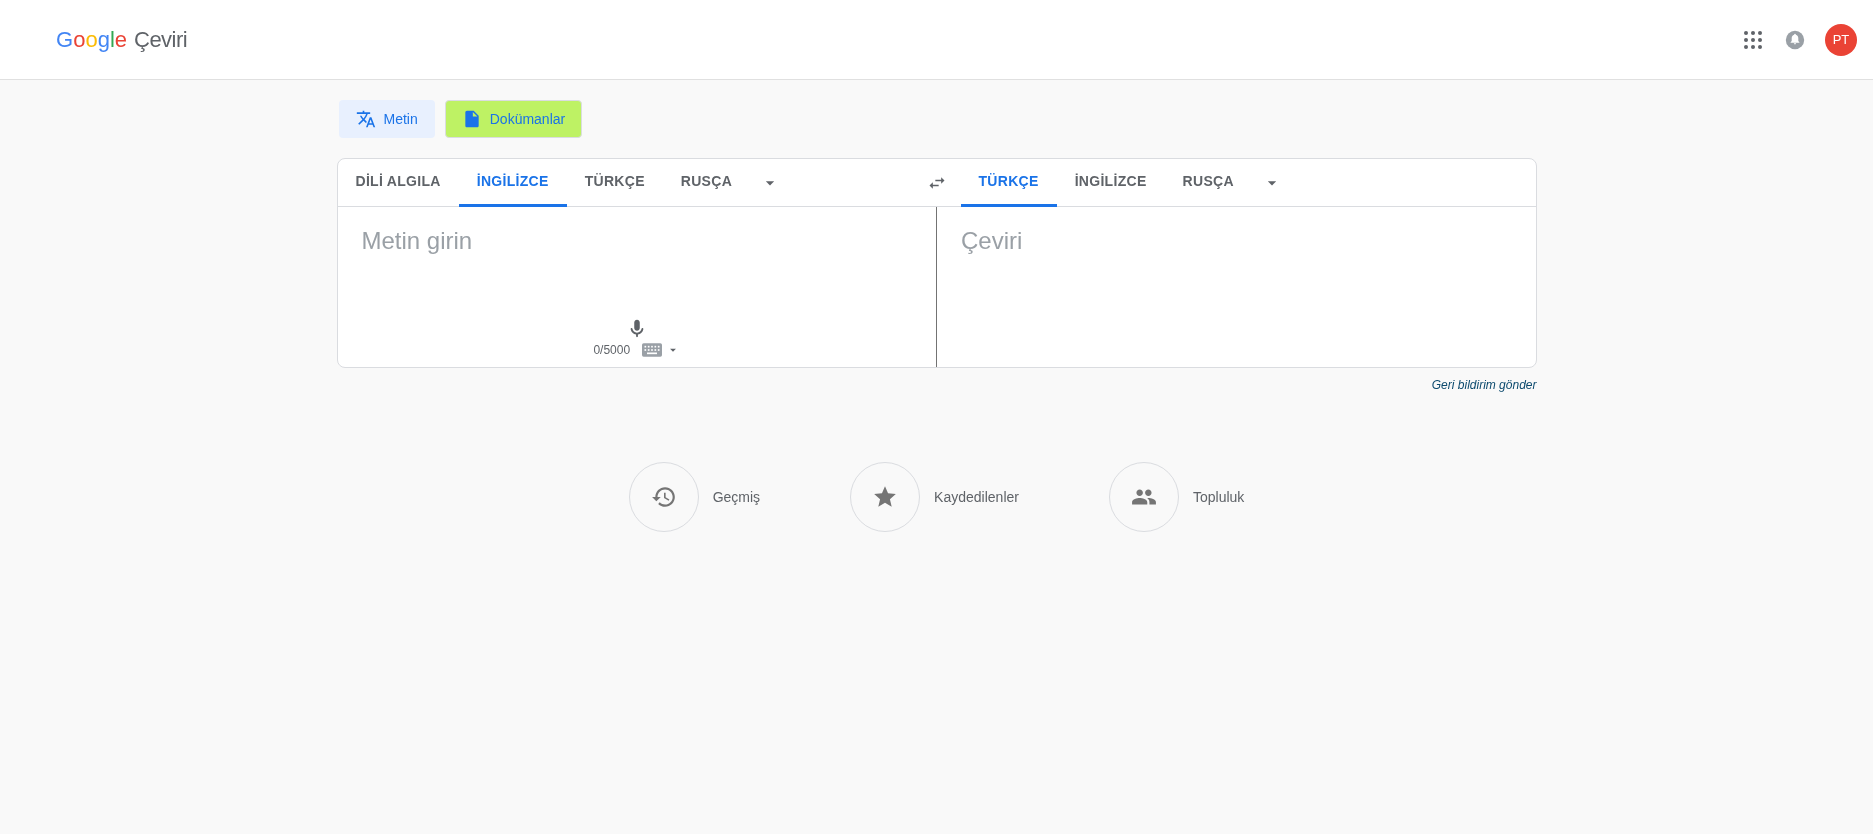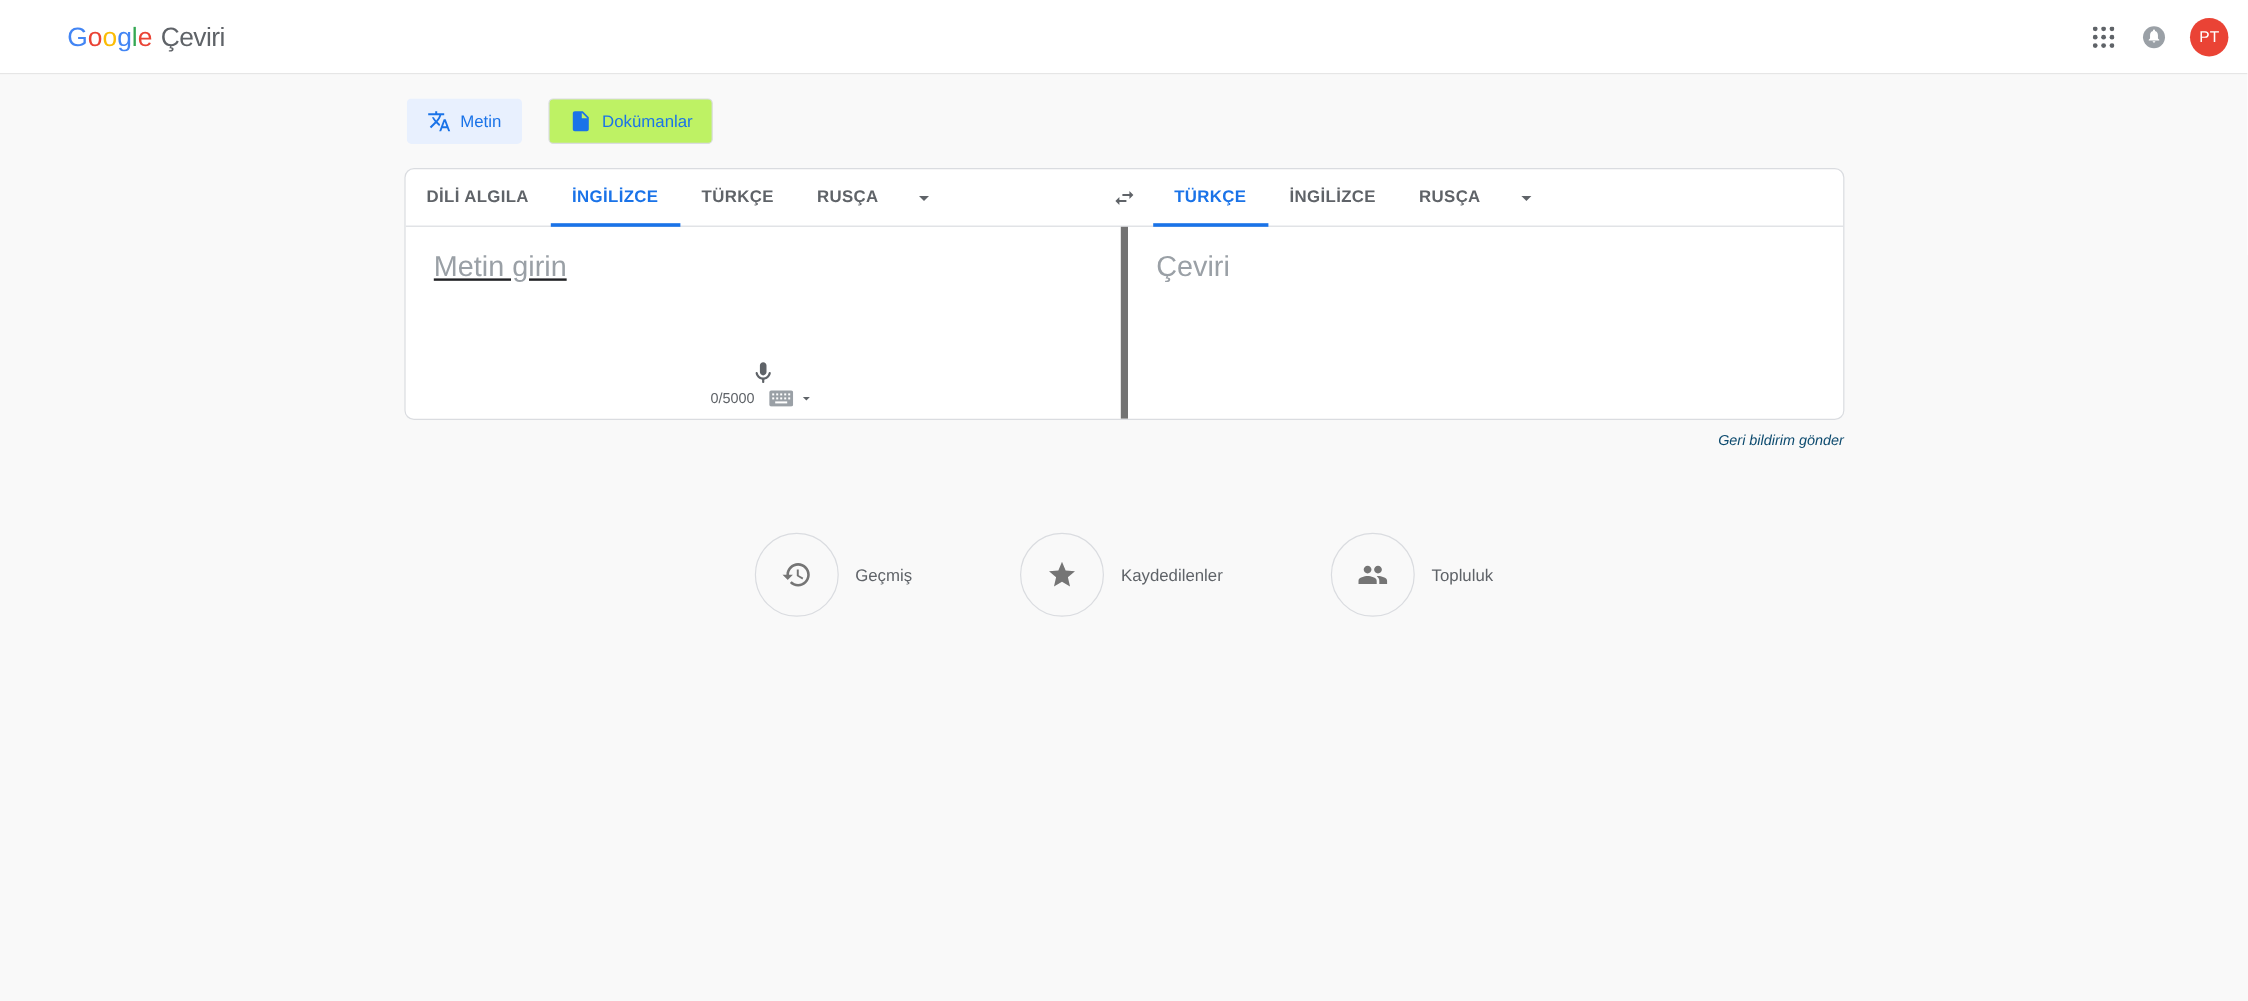--- a/index.html
+++ b/index.html
@@ -3,39 +3,39 @@
 <meta charset="utf-8">
 <style>
   * { box-sizing: border-box; margin: 0; padding: 0; }
   body { font-family: Arial, sans-serif; font-size: 14px; color: #202124; }
   
   
   .header {
     display: flex;
     align-items: center;
     justify-content: space-between;
-    height: 62px;
+    height: 80px;
     padding: 0 16px;
     border-bottom: 1px solid #e0e0e0;
     background: #fff;
   }
   .header-left { display: flex; align-items: center; gap: 16px; }
   .menu-btn { width: 24px; height: 24px; display: flex; align-items: center; justify-content: center; cursor: pointer; padding: 12px; border-radius: 50%; }
   .logo-wrap { display: flex; align-items: center; gap: 4px; }
   .logo-text { font-size: 22px; font-weight: 400; color: #5f6368; letter-spacing: -0.5px; }
   .header-right { display: flex; align-items: center; gap: 18px; }
   .icon-btn { width: 24px; height: 24px; display: flex; align-items: center; justify-content: center; cursor: pointer; }
   .avatar { width: 32px; height: 32px; border-radius: 50%; background: #ea4335; color: #ffffff; display: flex; align-items: center; justify-content: center; font-size: 13px; font-weight: 500; cursor: pointer; }
   
   
   .main { background: #f9f9f9; min-height: calc(100vh - 62px); padding-top: 20px; }
   .content { max-width: 1220px; margin: 0 auto; padding: 0 10px; }
   
   
-  .mode-tabs { display: flex; gap: 22px; margin-bottom: 20px; padding-left: 2px; }
+  .mode-tabs { display: flex; gap: 10px; margin-bottom: 20px; padding-left: 2px; }
   .mode-tab {
     display: flex; align-items: center; gap: 8px;
     padding: 8px 16px; border-radius: 4px; cursor: pointer;
     border: 1px solid #dadce0; background: #bef264; color: #1a73e8;
     font-size: 14px; font-weight: 500;
   }
   .mode-tab.active { background: #e8f0fe; border-color: transparent; }
   .mode-tab svg { width: 20px; height: 20px; }
   
   
@@ -49,21 +49,21 @@
     color: #5f6368; font-size: 14px; font-weight: 700; text-transform: uppercase;
     border-bottom: 3px solid transparent; letter-spacing: 0.3px;
   }
   .lang-item.active { color: #1a73e8; border-bottom-color: #1a73e8; }
   .lang-more { width: 40px; display: flex; justify-content: center; align-items: center; cursor: pointer; color: #5f6368; }
   .swap-btn { width: 48px; display: flex; justify-content: center; align-items: center; cursor: pointer; color: #5f6368; }
   
   
   .panes { display: flex; min-height: 160px; }
   .pane { flex: 1; position: relative; padding: 20px 24px; }
-  .pane.left { border-right: 6px solid #737373; text-decoration: underline; }
+  .pane.left { border-right: 1px solid #737373; }
   .pane-placeholder { font-size: 24px; color: #9aa0a6; font-weight: 400; }
   .pane-bottom { position: absolute; bottom: 10px; left: 20px; right: 20px; display: flex; align-items: center; justify-content: space-between; flex-direction: column; }
   .mic-btn { cursor: pointer; color: #5f6368; }
   .char-count { display: flex; align-items: center; gap: 12px; color: #5f6368; font-size: 12px; }
   .kbd-toggle { display: flex; align-items: center; gap: 4px; cursor: pointer; }
   
   
   .feedback { text-align: right; font-size: 12px; color: #0c4a6e; font-style: italic; margin-top: 10px; cursor: pointer; }
   
   

